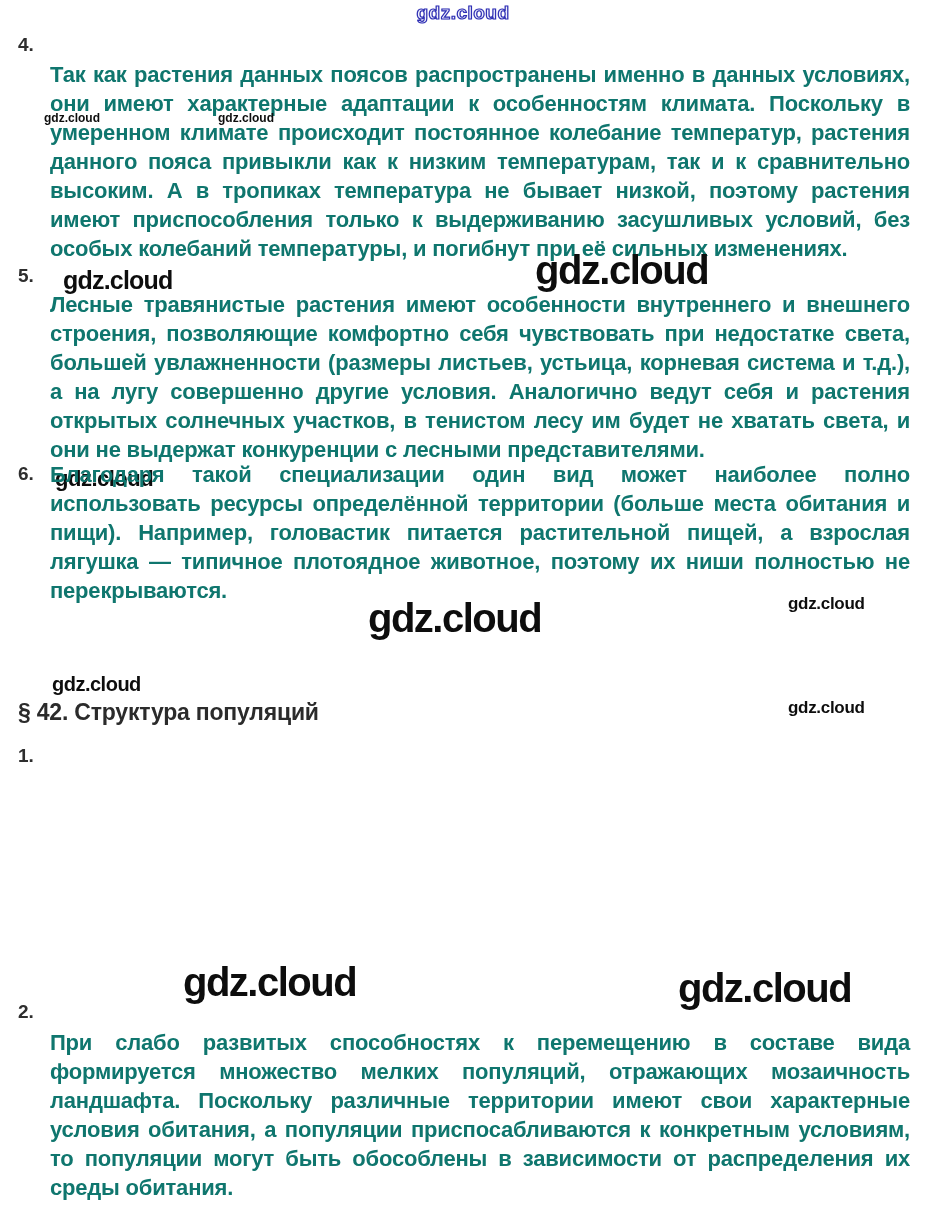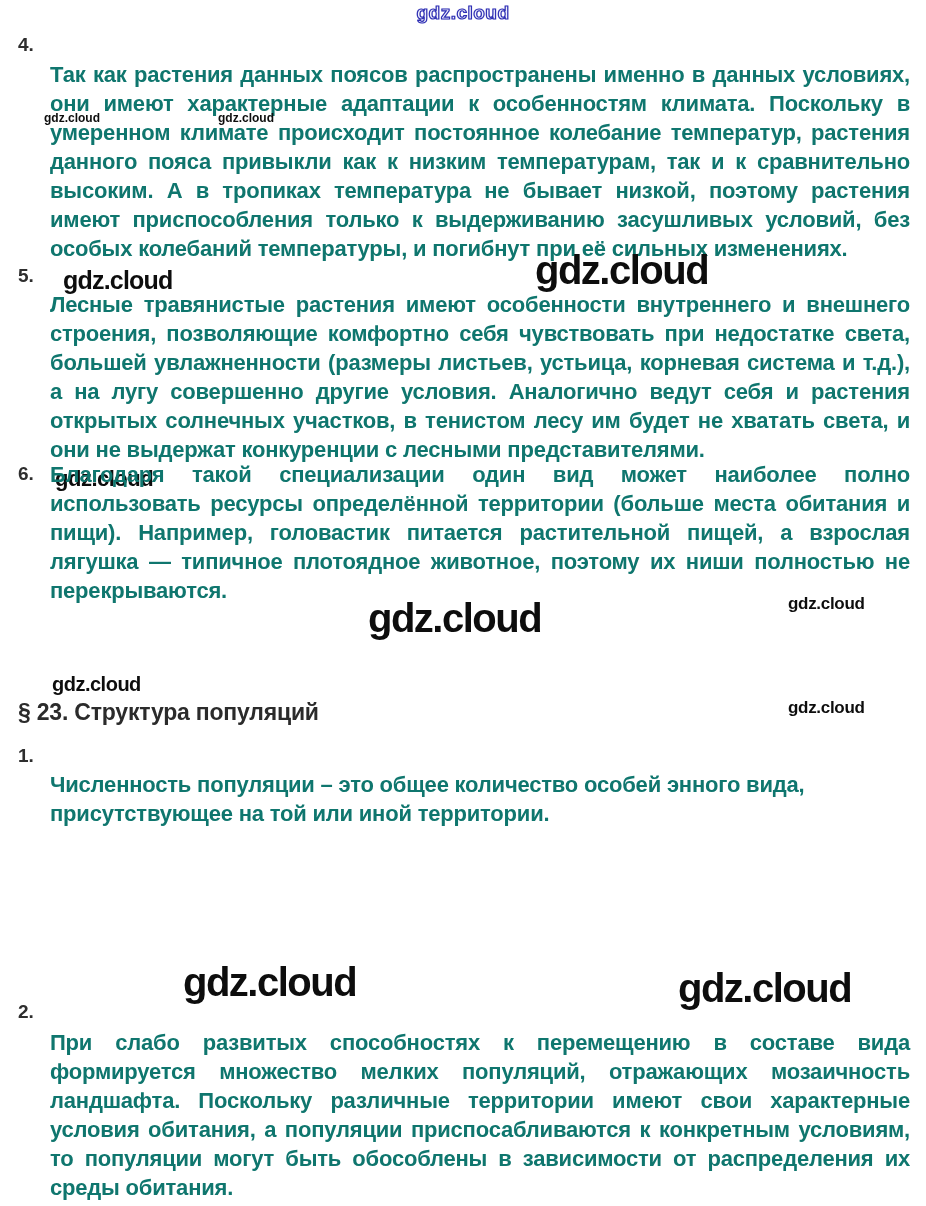--- a/index.html
+++ b/index.html
@@ -67,26 +67,25 @@
   <div class="wm wm-big" style="left:535px; top:248px">gdz.cloud</div>
   <div class="para just" style="top:290px">Лесные травянистые растения имеют особенности внутреннего и внешнего строения, позволяющие комфортно себя чувствовать при недостатке света, большей увлажненности (размеры листьев, устьица, корневая система и т.д.), а на лугу совершенно другие условия. Аналогично ведут себя и растения открытых солнечных участков, в тенистом лесу им будет не хватать света, и они не выдержат конкуренции с лесными представителями.</div>
 
   <div class="num" style="top:463px">6.</div>
   <div class="wm wm-mid" style="left:55px; top:466px; font-size:22px">gdz.cloud</div>
   <div class="para just" style="top:460px">Благодаря такой специализации один вид может наиболее полно использовать ресурсы определённой территории (больше места обитания и пищи). Например, головастик питается растительной пищей, а взрослая лягушка — типичное плотоядное животное, поэтому их ниши полностью не перекрываются.</div>
   <div class="wm wm-big" style="left:368px; top:596px">gdz.cloud</div>
   <div class="wm wm-small" style="left:788px; top:594px">gdz.cloud</div>
 
   <div class="wm wm-mid" style="left:52px; top:673px">gdz.cloud</div>
-  <div class="heading">§ 23. Структура популяций</div>
+  <div class="heading">§ 42. Структура популяций</div>
   <div class="wm wm-small" style="left:788px; top:698px">gdz.cloud</div>
 
   <div class="num" style="top:745px">1.</div>
   <div class="para" style="top:770px">
-    <p>Численность популяции – это общее количество особей энного вида, присутствующее на той или иной территории.</p>
   </div>
   <div class="wm wm-big" style="left:183px; top:960px">gdz.cloud</div>
   <div class="wm wm-big" style="left:678px; top:966px">gdz.cloud</div>
 
   <div class="num" style="top:1001px">2.</div>
   <div class="para just" style="top:1028px">При слабо развитых способностях к перемещению в составе вида формируется множество мелких популяций, отражающих мозаичность ландшафта. Поскольку различные территории имеют свои характерные условия обитания, а популяции приспосабливаются к конкретным условиям, то популяции могут быть обособлены в зависимости от распределения их среды обитания.</div>
 
 </div>
 
 </body></html>

